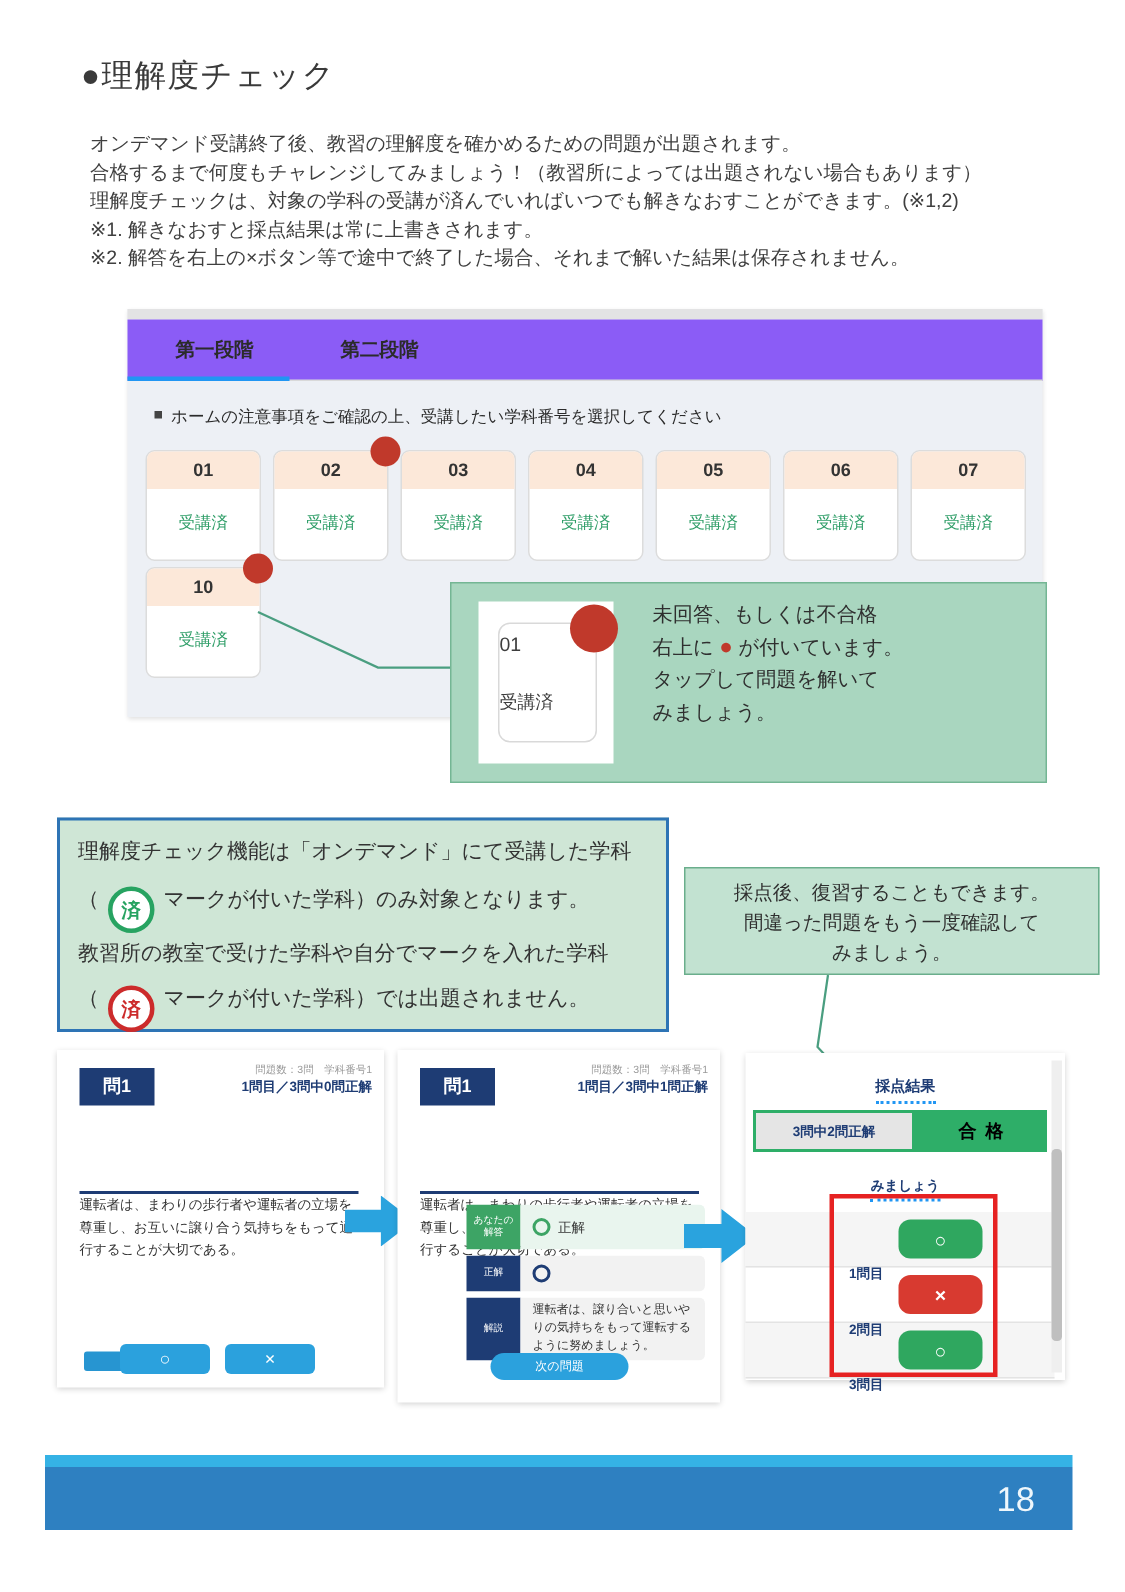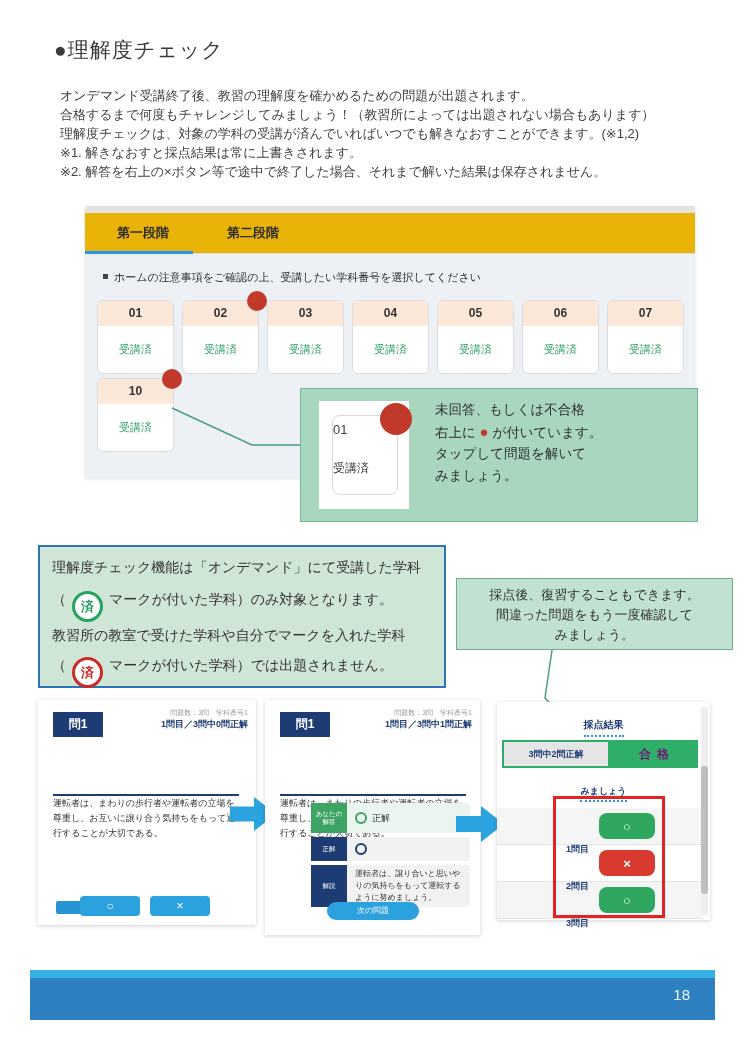--- a/index.html
+++ b/index.html
@@ -7,21 +7,21 @@
           font-family:"Liberation Sans","DejaVu Sans",sans-serif;color:#3d3d3d;}
   .abs{position:absolute;}
 
   
   .h1{left:54px;top:36px;font-size:21px;color:#3a3a3a;letter-spacing:1px;}
   .intro{left:60px;top:86px;font-size:13px;line-height:19px;color:#3f3f3f;white-space:nowrap;}
 
   
   .shot{left:85px;top:206px;width:610px;height:272px;background:#edf0f5;box-shadow:0 1px 3px rgba(0,0,0,.12);}
   .shot .topstrip{position:absolute;left:0;top:0;width:100%;height:7px;background:#e3e3e4;}
-  .shot .tabbar{position:absolute;left:0;top:7px;width:100%;height:40px;background:#eab308;border-bottom:1px solid #d9d9d9;}
+  .shot .tabbar{position:absolute;left:0;top:7px;width:100%;height:40px;background:#8b5cf6;border-bottom:1px solid #d9d9d9;}
   .tab{position:absolute;top:0;height:40px;line-height:40px;font-size:13px;font-weight:bold;color:#2b2b2b;text-align:center;width:100px;}
   .tab.t1{left:8px;}
   .tab.t2{left:118px;}
   .tab-underline{position:absolute;left:0;top:45px;width:108px;height:3px;background:#2196f3;}
   .notice{position:absolute;left:18px;top:64px;font-size:11px;color:#2b2b2b;}
   .notice .sq{display:inline-block;width:5px;height:5px;background:#444;margin-right:6px;vertical-align:2px;}
   .card{position:absolute;width:75px;height:72px;background:#fff;border:1px solid #dcdcdc;border-radius:6px;}
   .card .card-head{height:25px;line-height:25px;background:#fce8d9;border-radius:5px 5px 0 0;text-align:center;font-size:12px;font-weight:bold;color:#333;}
   .card .card-body{height:46px;line-height:46px;text-align:center;font-size:11px;color:#2f9e68;}
   .dot{position:absolute;top:-10px;right:-9px;width:20px;height:20px;background:#c0392b;border-radius:50%;}
@@ -78,38 +78,38 @@
   .flow-arrow{background:#2aa3de;clip-path:polygon(0 28%,52% 28%,52% 0,100% 50%,52% 100%,52% 72%,0 72%);}
   .ar1{left:230px;top:797px;width:46px;height:34px;}
   .ar2{left:456px;top:806px;width:48px;height:36px;}
 
   
   .rpanel{left:497px;top:702px;width:213px;height:218px;background:#fff;box-shadow:0 1px 4px rgba(0,0,0,.18);}
   .rtitle{position:absolute;left:0;top:12px;width:100%;text-align:center;}
   .rtitle span{display:inline-block;font-size:10px;font-weight:bold;color:#1e3c74;border-bottom:2px dotted #2196f3;padding-bottom:3px;}
   .scorebar{position:absolute;left:5px;top:38px;width:196px;height:28px;display:flex;}
   .scorebox{width:108px;border:2px solid #2eae68;box-sizing:border-box;background:#e5e5e5;display:flex;align-items:center;justify-content:center;font-size:9px;font-weight:bold;color:#1e3c74;}
-  .passbox{flex:1;background:#2eae68;display:flex;align-items:center;justify-content:center;color:#701a75;font-weight:bold;font-size:12px;letter-spacing:6px;padding-left:6px;text-align:right;}
+  .passbox{flex:1;background:#2eae68;display:flex;align-items:center;justify-content:center;color:#000000;font-weight:bold;font-size:12px;letter-spacing:6px;padding-left:6px;text-align:right;}
   .rreview{position:absolute;left:0;top:78px;width:100%;text-align:center;}
   .rreview span{display:inline-block;font-size:9px;font-weight:bold;color:#1e3c74;border-bottom:2px dotted #2196f3;padding-bottom:2px;}
   .rrows{position:absolute;left:0;top:106px;width:206px;}
   .rrow{height:36px;display:flex;align-items:center;border-bottom:1px solid #e3e3e3;}
   .rrow.alt{background:#f5f5f5;}
   .rrow .rlbl{width:92px;text-align:right;font-size:9px;font-weight:bold;color:#1e3c74;margin-top:46px;}
   .pill{width:56px;height:26px;margin-left:10px;border-radius:8px;color:#fff;display:flex;align-items:center;justify-content:center;font-size:13px;}
   .pill.ok{background:#2fa75f;} .pill.ng{background:#d83a30;font-weight:bold;}
   .redbox{position:absolute;left:56px;top:94px;width:112px;height:122px;border:3px solid #e62222;box-sizing:border-box;pointer-events:none;}
   .sbtrack{position:absolute;right:2px;top:5px;bottom:5px;width:7px;background:#efefef;}
   .sbthumb{position:absolute;right:2px;top:64px;width:7px;height:128px;background:#bfbfbf;border-radius:3px;}
 
   
   .footer{left:30px;top:970px;width:685px;height:50px;}
   .footer .strip{position:absolute;left:0;top:0;width:100%;height:8px;background:#35b2e5;}
   .footer .main{position:absolute;left:0;top:8px;width:100%;height:42px;background:#2e80c1;}
-  .pagenum{position:absolute;right:25px;top:16px;font-size:15px;color:#eef7fc;}
+  .pagenum{position:absolute;right:25px;top:16px;font-size:23px;color:#eef7fc;}
 
   svg.overlay{position:absolute;left:0;top:0;pointer-events:none;}
 </style>
 </head>
 <body>
 
 <div class="canvas">
 
   <div class="abs h1">●理解度チェック</div>
 

